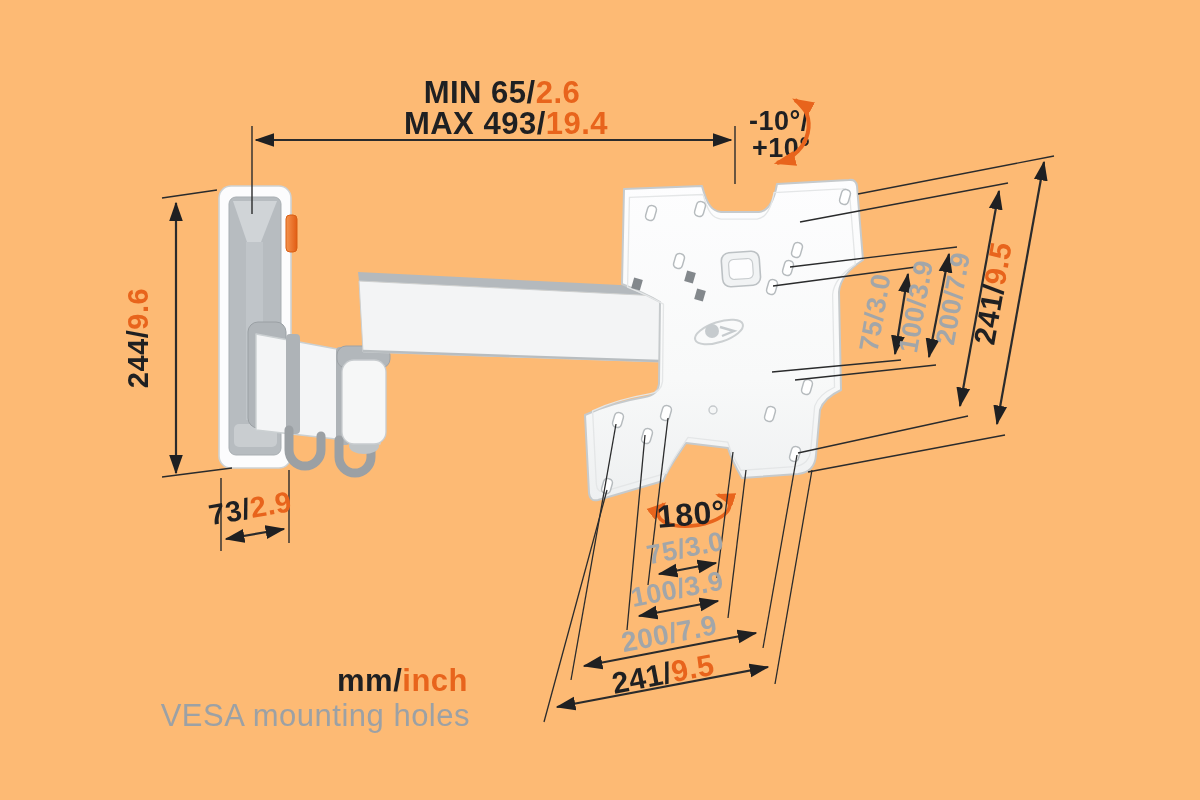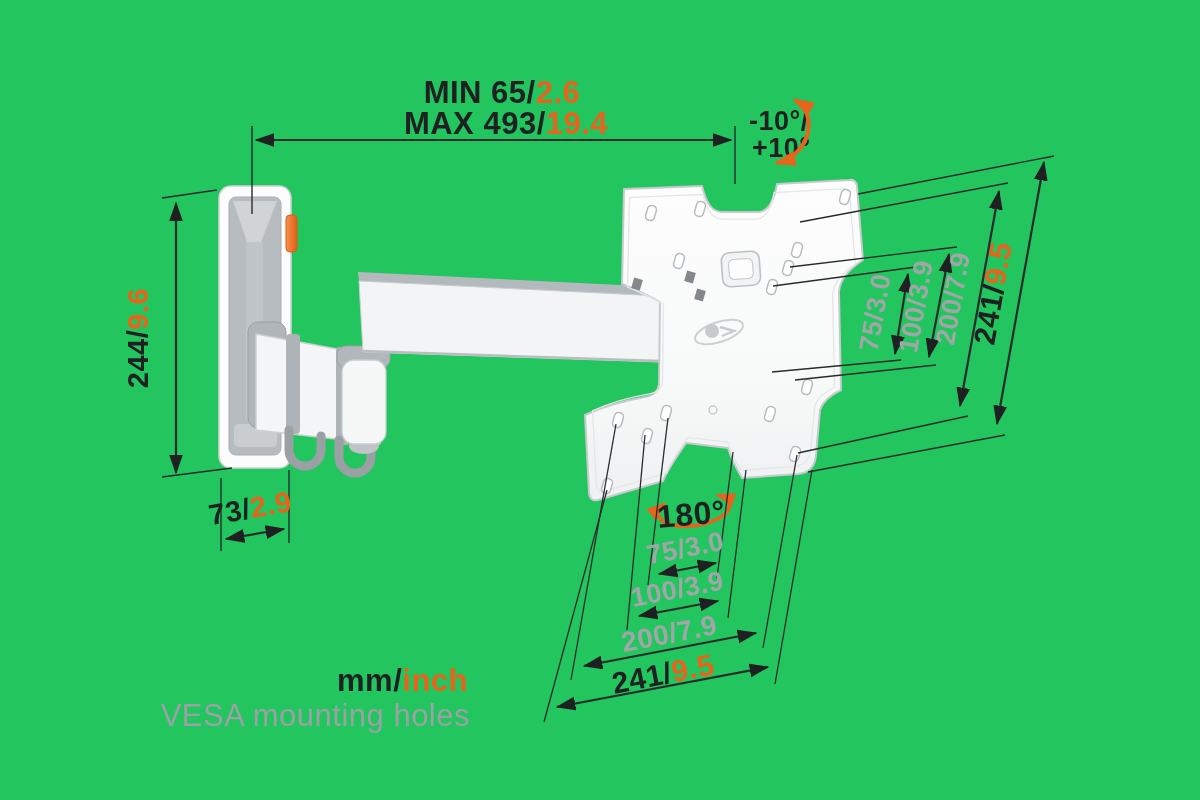--- a/index.html
+++ b/index.html
@@ -1,16 +1,16 @@
 <!DOCTYPE html>
 <html><head>
 <meta charset="utf-8">
 <style>
   html,body{margin:0;padding:0;background:#ffffff;}
-  .stage{width:1200px;height:800px;position:relative;background:#22c55e;overflow:hidden;
+  .stage{width:1200px;height:800px;position:relative;background:#fdba74;overflow:hidden;
          font-family:"Liberation Sans", sans-serif;}
   svg{display:block}
   text{font-family:"Liberation Sans", sans-serif;}
   .dim-black{fill:#1f2022;font-weight:bold;letter-spacing:.5px;}
   .dim-gray{fill:#a2a6a9;font-weight:bold;letter-spacing:.5px;}
   .accent{fill:#e8641c;}
   .caption-gray{fill:#9ca1a5;letter-spacing:.5px;}
 </style>
 </head>
 <body>

